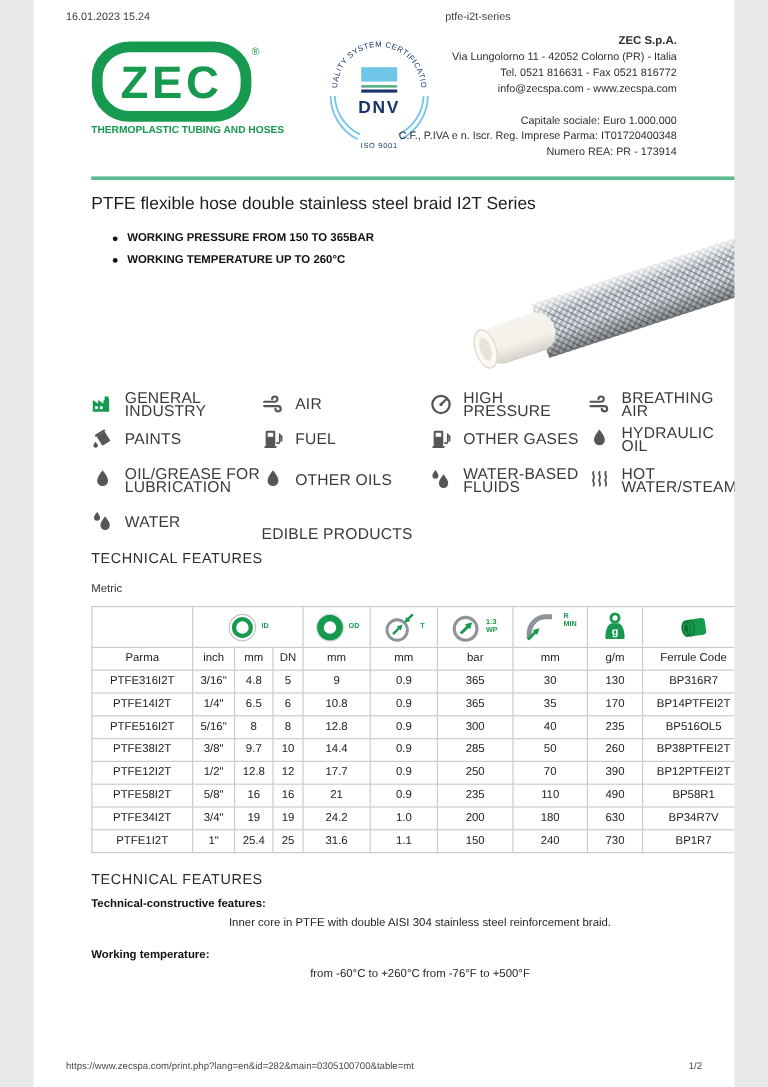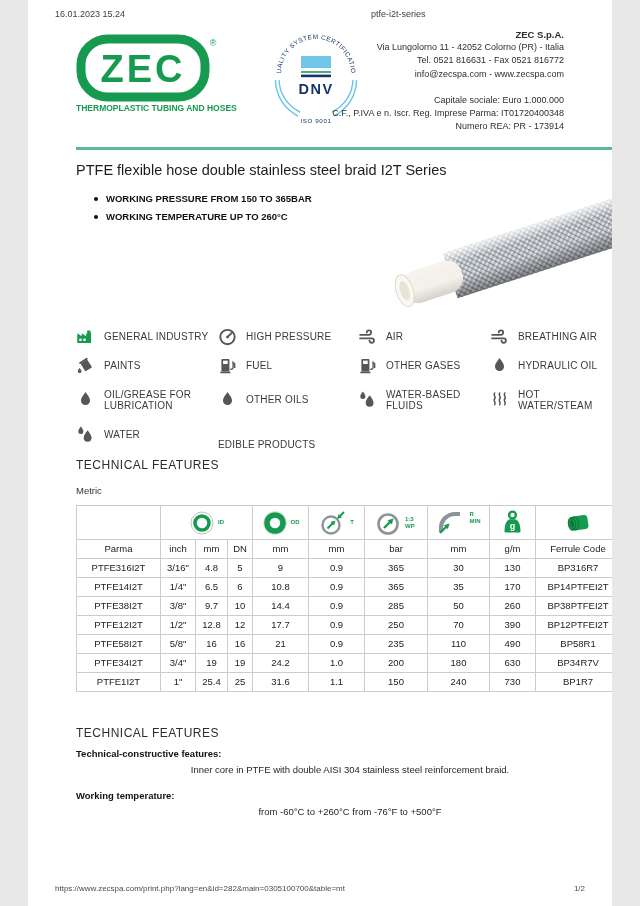--- a/index.html
+++ b/index.html
@@ -34,21 +34,21 @@
 
   .hose-wrap { position:absolute; left:320px; top:180px; width:320px; height:138px; }
 
   
   .app-grid { position:absolute; left:48px; top:323px; width:560px;
     display:grid; grid-template-columns:142px 140px 132px 126px;
     grid-template-rows:27px 31px 37px 32px; align-items:center; }
   .app-item { display:flex; align-items:center; gap:9px; }
   .app-icon { width:19px; height:19px; flex:0 0 19px; display:inline-block; }
   .app-icon svg { width:100%; height:100%; display:block; }
-  .app-label { font-size:10px; color:#3a3a3a; letter-spacing:.2px; line-height:11px; }
+  .app-label { font-size:13px; color:#3a3a3a; letter-spacing:.2px; line-height:11px; }
   .app-item.no-icon { padding-left:0; margin-top:16px; align-self:end; }
 
   .tech-heading-1 { position:absolute; left:48px; top:458px; font-size:12px; letter-spacing:.5px; color:#2d2d2d; font-weight:400; }
   .unit-system { position:absolute; left:48px; top:485px; font-size:9.5px; color:#333; }
 
   
   .spec-table { position:absolute; left:48px; top:505px; width:544px;
     border-collapse:collapse; table-layout:fixed; }
   .spec-table td { border:1px solid #cccccc; text-align:center; font-size:9.5px; color:#222;
     padding:3px 2px; height:19px; line-height:12px; }
@@ -156,37 +156,37 @@
             <path fill="#169a4f" d="M1.2 15.2V6l4.2 2.7V6l4.2 2.7V6.4l1-.2V3.2h2.9l.7 3.2v8.8z"></path>
             <rect x="3.1" y="11" width="2.2" height="2.2" fill="#fff"></rect>
             <rect x="6.9" y="11" width="2.2" height="2.2" fill="#fff"></rect>
           </svg>
         </span>
         <span class="app-label">GENERAL INDUSTRY</span>
       </div>
       <div class="app-item">
         <span class="app-icon">
           <svg viewBox="0 0 18 18">
-            <circle cx="9" cy="9.5" r="6.8" fill="none" stroke="#565656" stroke-width="1.8"></circle>
-            <line x1="9" y1="9.5" x2="13" y2="5.6" stroke="#565656" stroke-width="1.8" stroke-linecap="round"></line>
-            <circle cx="9" cy="9.5" r="1.3" fill="#565656"></circle>
-          </svg>
-        </span>
-        <span class="app-label">HIGH PRESSURE</span>
-      </div>
-      <div class="app-item">
-        <span class="app-icon">
-          <svg viewBox="0 0 18 18">
             <g fill="none" stroke="#565656" stroke-width="1.7" stroke-linecap="round">
               <path d="M2 7.4h8.4a2.1 2.1 0 1 0-2.1-2.1"></path>
               <path d="M2 10.8h11a2.1 2.1 0 1 1-2.1 2.1"></path>
             </g>
           </svg>
         </span>
         <span class="app-label">AIR</span>
+      </div>
+      <div class="app-item">
+        <span class="app-icon">
+          <svg viewBox="0 0 18 18">
+            <circle cx="9" cy="9.5" r="6.8" fill="none" stroke="#565656" stroke-width="1.8"></circle>
+            <line x1="9" y1="9.5" x2="13" y2="5.6" stroke="#565656" stroke-width="1.8" stroke-linecap="round"></line>
+            <circle cx="9" cy="9.5" r="1.3" fill="#565656"></circle>
+          </svg>
+        </span>
+        <span class="app-label">HIGH PRESSURE</span>
       </div>
       <div class="app-item">
         <span class="app-icon">
           <svg viewBox="0 0 18 18">
             <g fill="none" stroke="#565656" stroke-width="1.7" stroke-linecap="round">
               <path d="M2 7.4h8.4a2.1 2.1 0 1 0-2.1-2.1"></path>
               <path d="M2 10.8h11a2.1 2.1 0 1 1-2.1 2.1"></path>
             </g>
           </svg>
         </span>
@@ -409,20 +409,32 @@
           <td>6.5</td>
           <td>6</td>
           <td>10.8</td>
           <td>0.9</td>
           <td>365</td>
           <td>35</td>
           <td>170</td>
           <td>BP14PTFEI2T</td>
         </tr>
         <tr>
+          <td>PTFE516I2T</td>
+          <td>5/16"</td>
+          <td>8</td>
+          <td>8</td>
+          <td>12.8</td>
+          <td>0.9</td>
+          <td>300</td>
+          <td>40</td>
+          <td>235</td>
+          <td>BP516OL5</td>
+        </tr>
+        <tr>
           <td>PTFE38I2T</td>
           <td>3/8"</td>
           <td>9.7</td>
           <td>10</td>
           <td>14.4</td>
           <td>0.9</td>
           <td>285</td>
           <td>50</td>
           <td>260</td>
           <td>BP38PTFEI2T</td>

